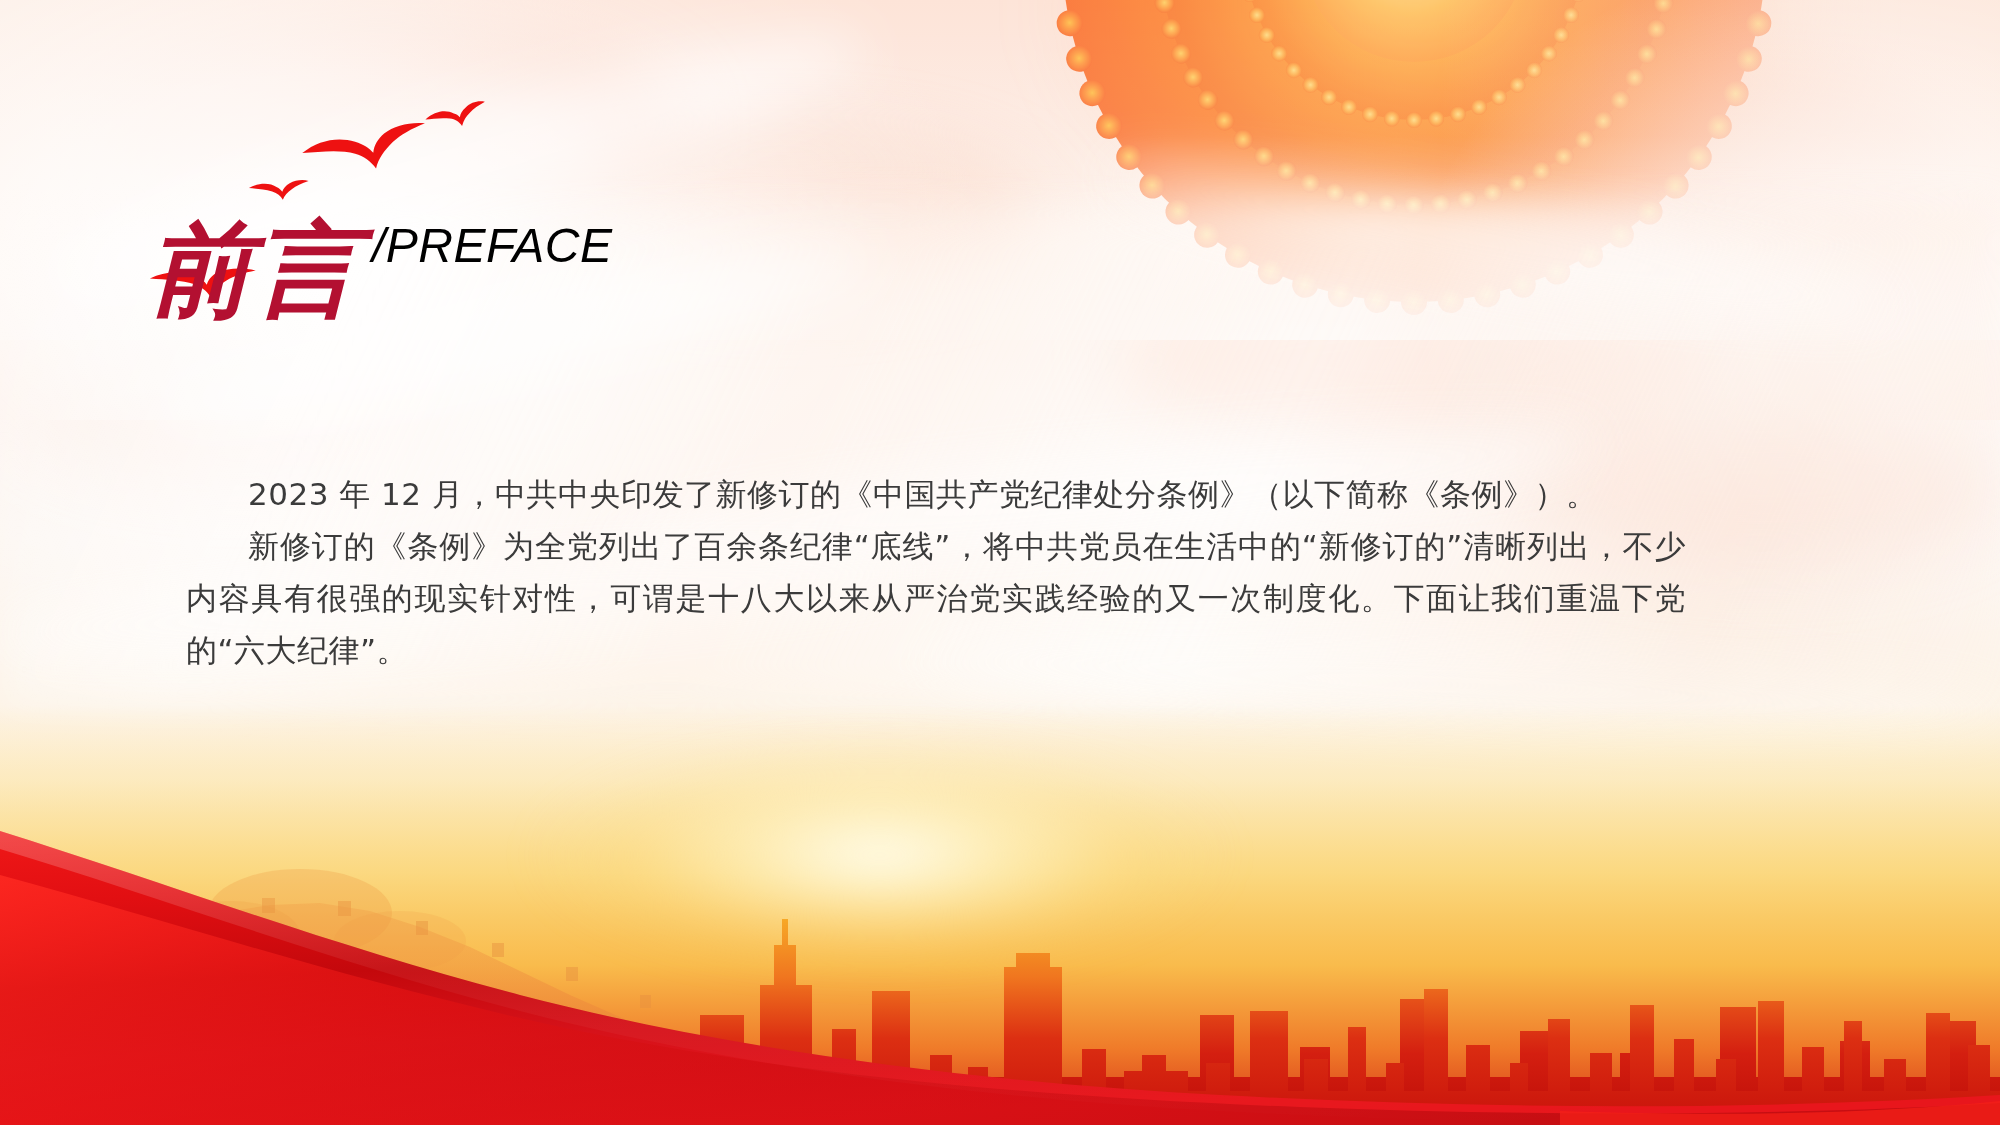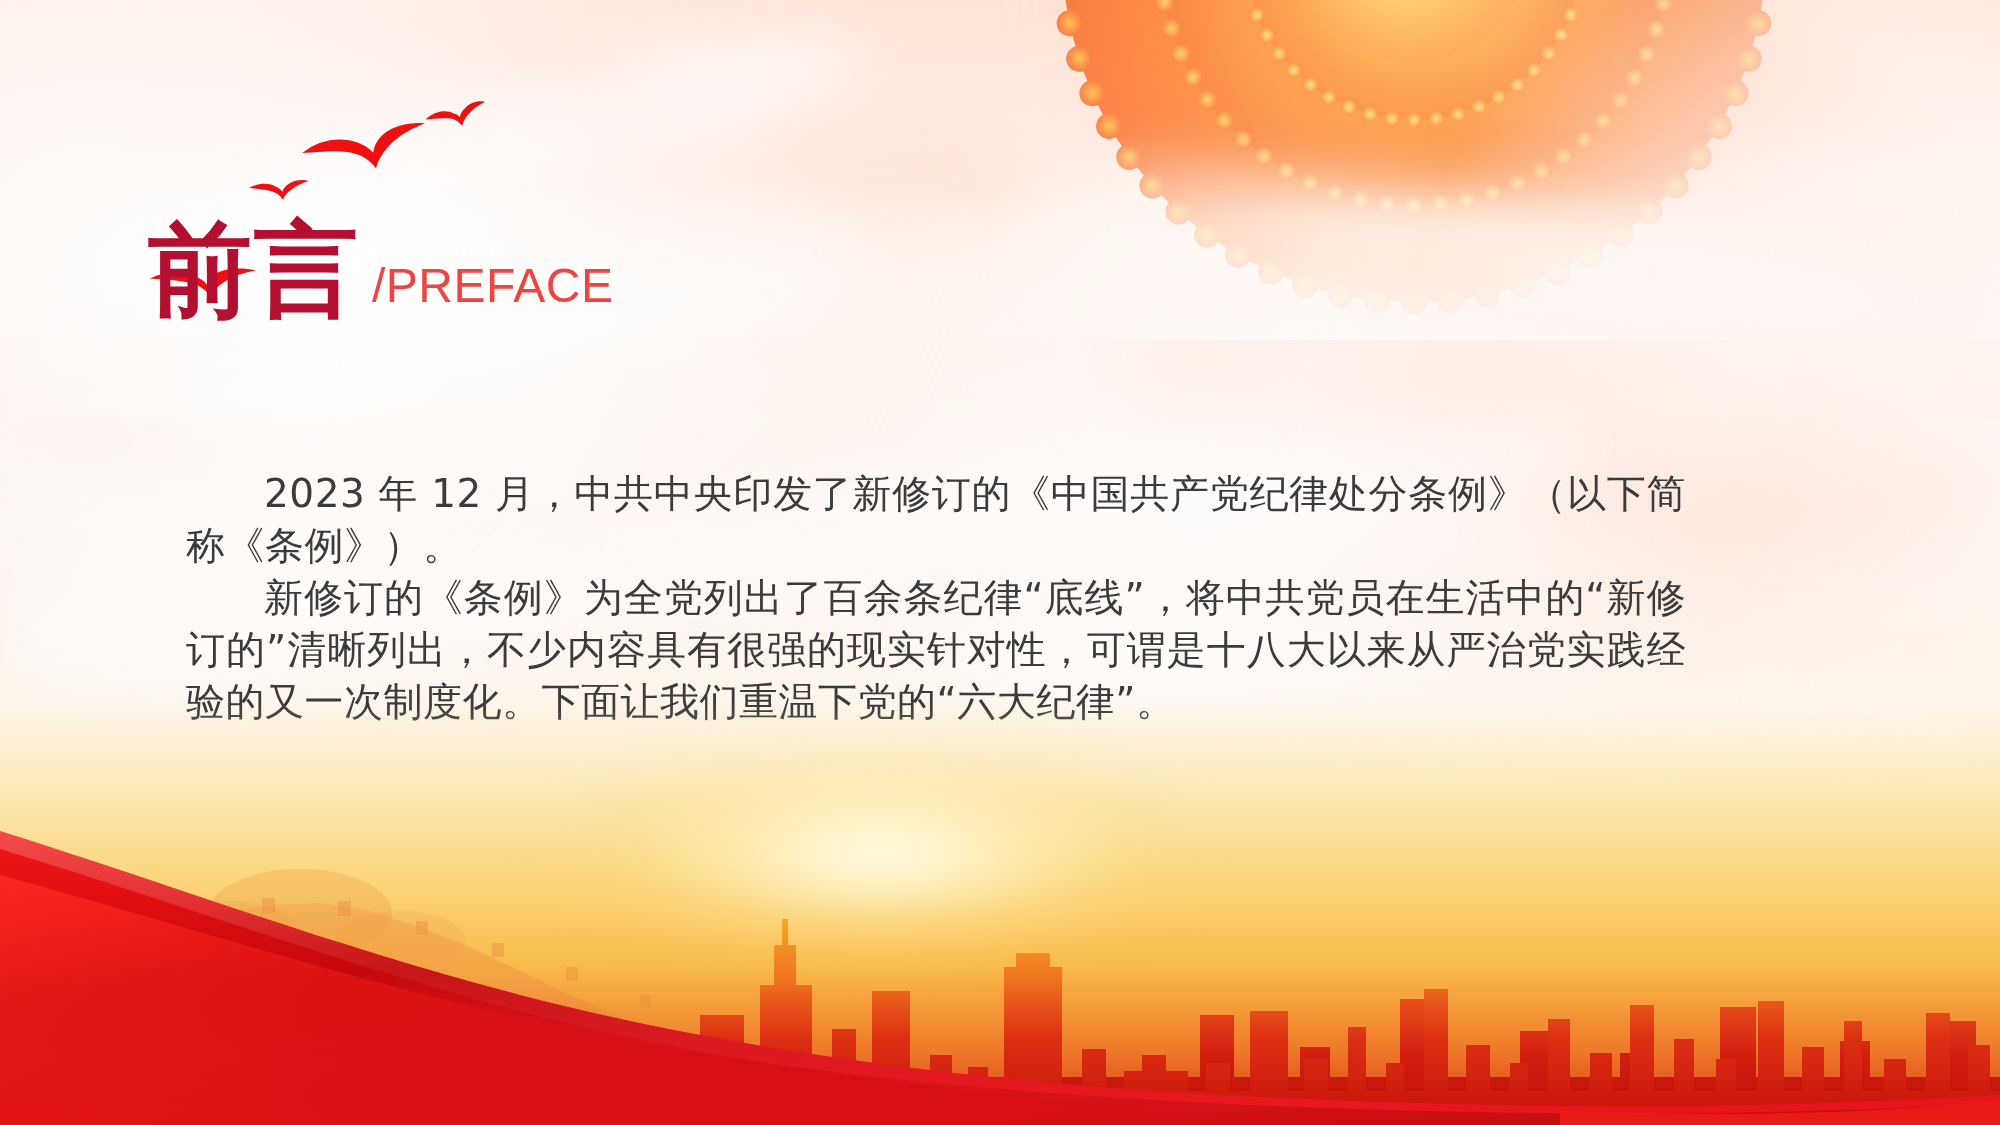--- a/index.html
+++ b/index.html
@@ -145,49 +145,50 @@
   .birds { position: absolute; left: 0; top: 0; width: 100%; height: 320px; }
   .bird { position: absolute; }
   .bird svg { display: block; }
 
   
   .title-block {
     position: absolute;
     left: 148px;
     top: 218px;
     display: flex;
-    align-items: flex-end;
+    align-items: flex-start;
+    font-style: italic;
   }
   .title-cn {
     font-family: "DejaVu Sans", "Liberation Sans", sans-serif;
     font-size: 104px;
     font-weight: 700;
     letter-spacing: 2px;
     line-height: 1;
     color: #B31031;
   }
   .title-en {
     font-family: "Liberation Sans", sans-serif;
     font-size: 48px;
     font-weight: 400;
     letter-spacing: 0.5px;
-    color: #ef4444;
+    color: #000000;
     margin-left: 12px;
     margin-bottom: 9px;
   }
 
   
   .body-text {
     position: absolute;
     left: 186px;
     top: 468px;
     width: 1500px;
     color: #3b3b3b;
     font-family: "DejaVu Sans", "Liberation Sans", sans-serif;
-    font-size: 39px;
+    font-size: 31px;
     line-height: 52px;
     letter-spacing: 0.5px;
     text-align: justify;
   }
   .body-text p {
     margin: 0;
     text-indent: 2em;
   }
 
   

